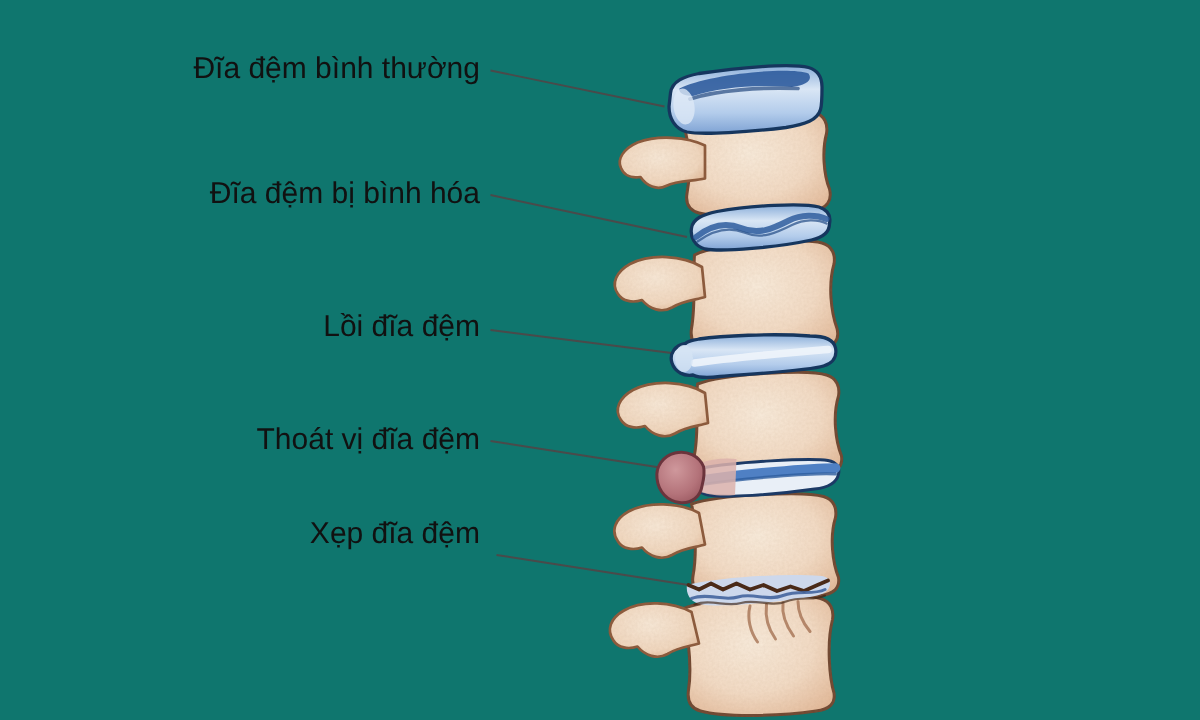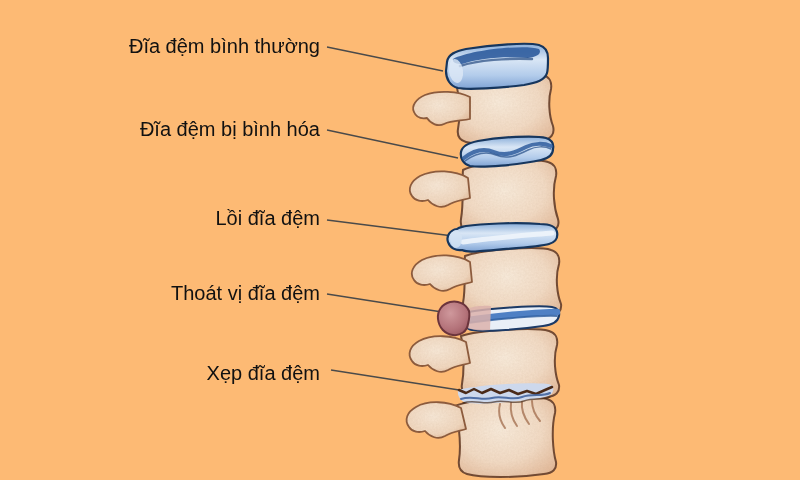--- a/index.html
+++ b/index.html
@@ -3,41 +3,41 @@
 <meta charset="utf-8">
 <style>
   html, body {
     margin: 0; padding: 0;
     background: #ffffff;
     font-family: "Liberation Sans", "DejaVu Sans", sans-serif;
   }
   #canvas {
     position: relative;
     width: 800px; height: 480px;
-    background: #fdba74;
+    background: #0f766e;
     overflow: hidden;
   }
   #spine-svg {
     position: absolute; left: 0; top: 0;
     width: 800px; height: 480px;
   }
   .disc-label {
     position: absolute;
     right: 480px;
     font-size: 20px;
     line-height: 24px;
     color: #111111;
     white-space: nowrap;
     text-align: right;
   }
   .lbl-1 { top: 34px; }
   .lbl-2 { top: 117px; }
   .lbl-3 { top: 206px; }
   .lbl-4 { top: 281px; }
-  .lbl-5 { top: 361px; }
+  .lbl-5 { top: 344px; }
 </style>
 </head>
 <body>
 
 <div id="canvas">
 
   <svg id="spine-svg" viewBox="0 0 800 480" xmlns="http://www.w3.org/2000/svg">
     <defs>
       <radialGradient id="boneG" cx="45%" cy="40%" r="75%">
         <stop offset="0%" stop-color="#f9ecdc"></stop>

